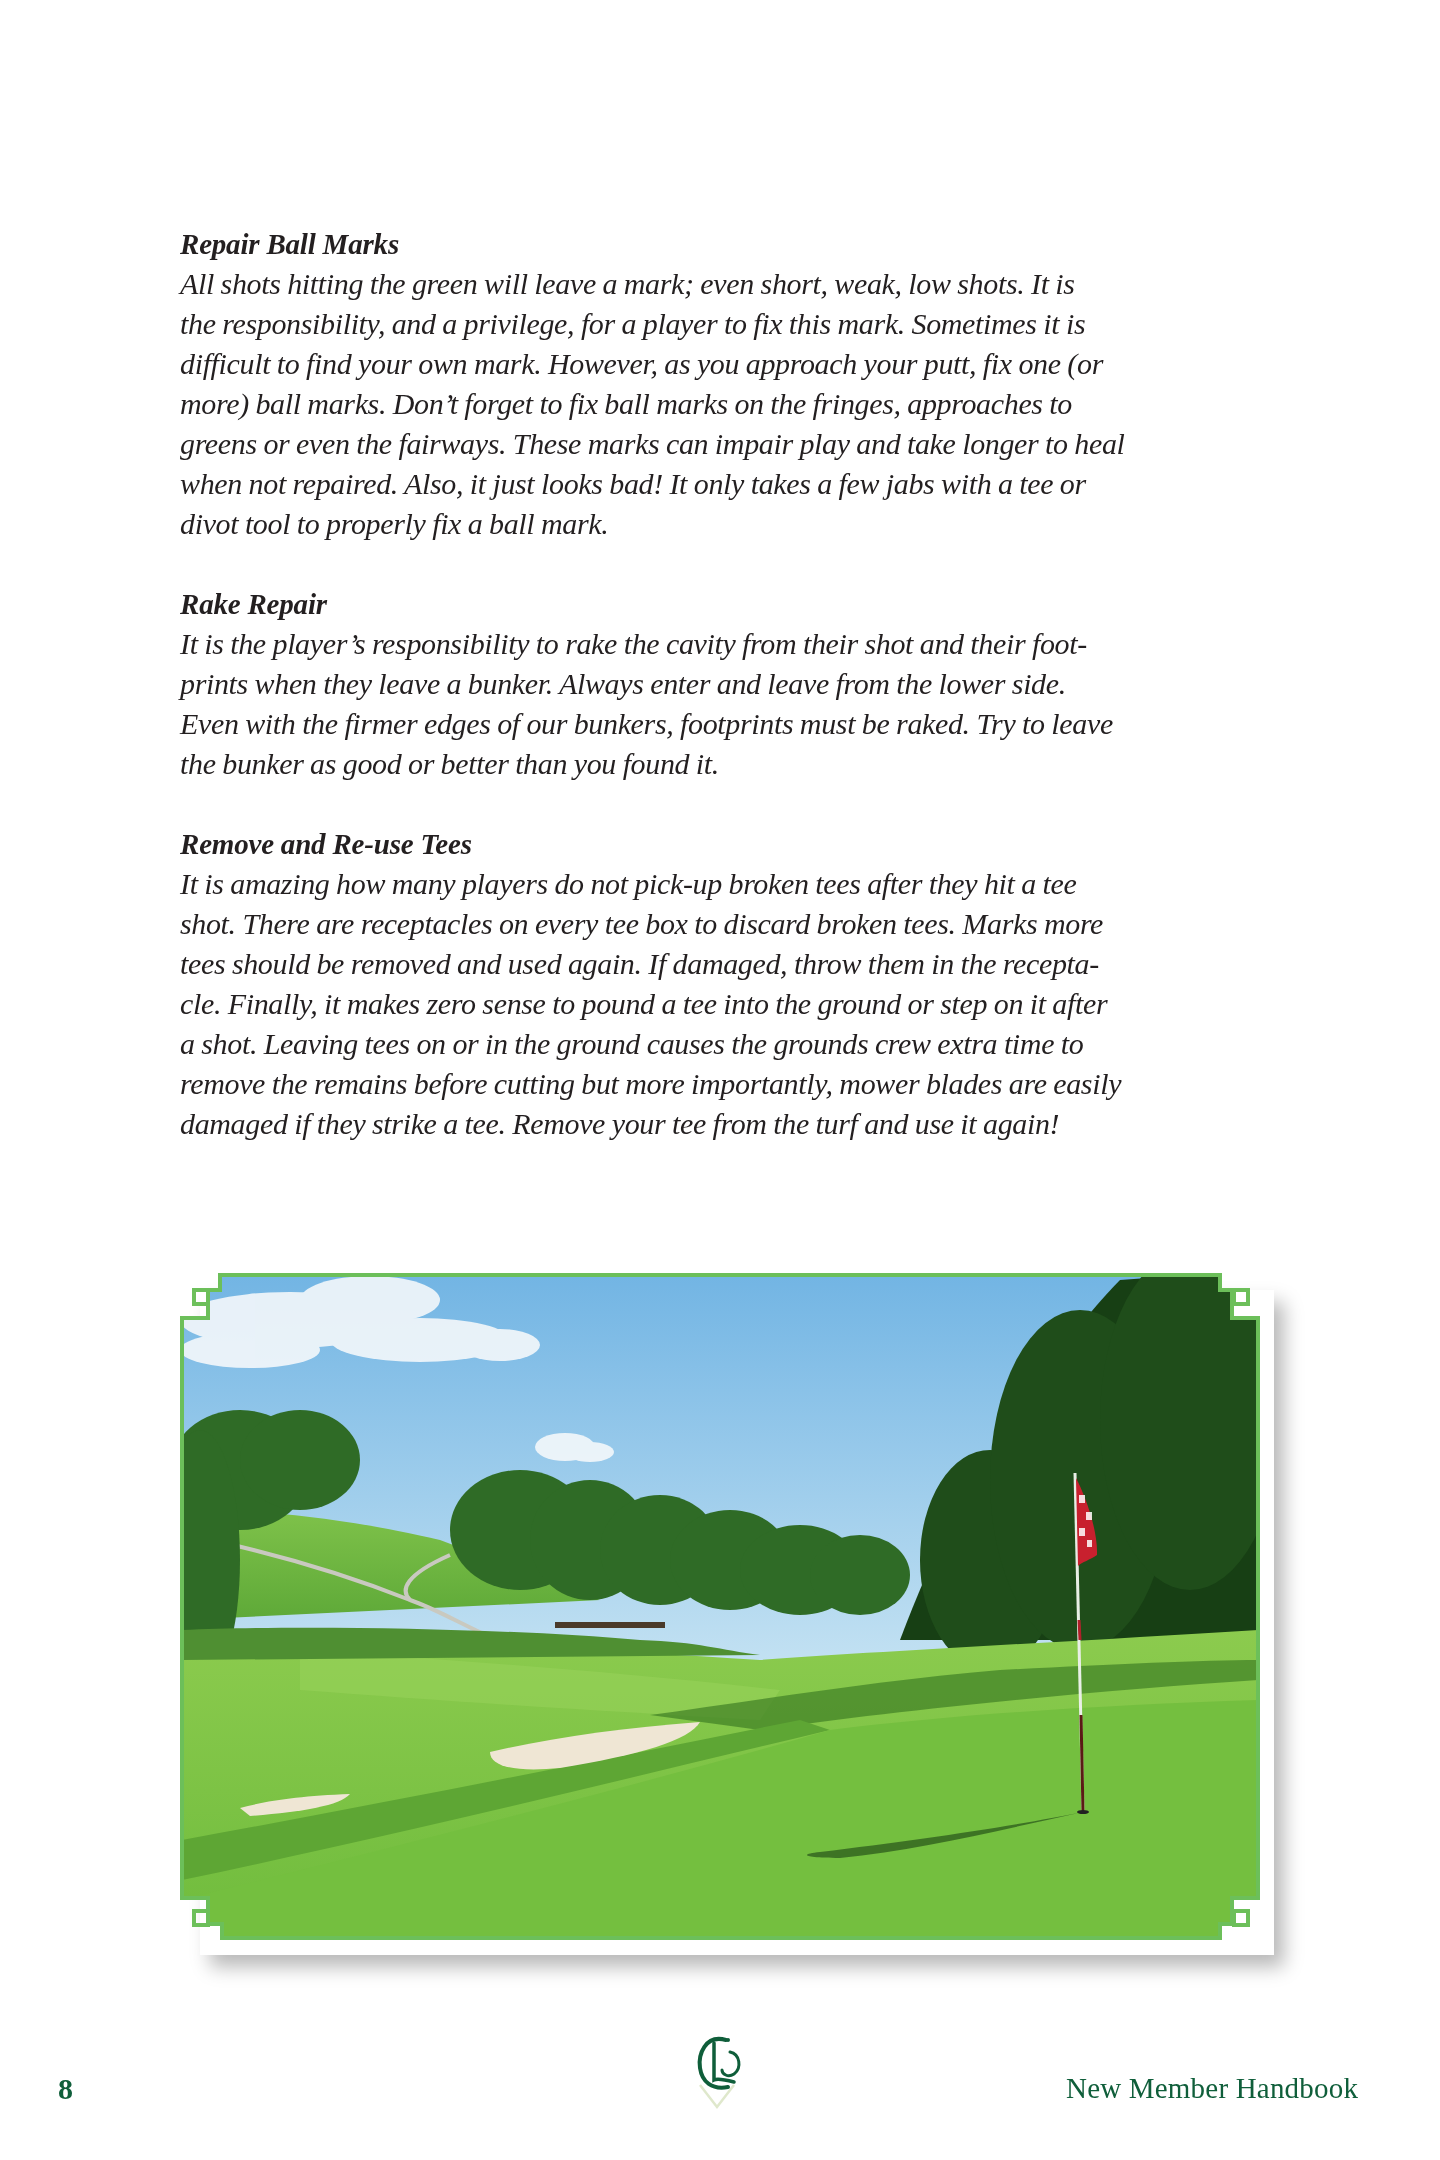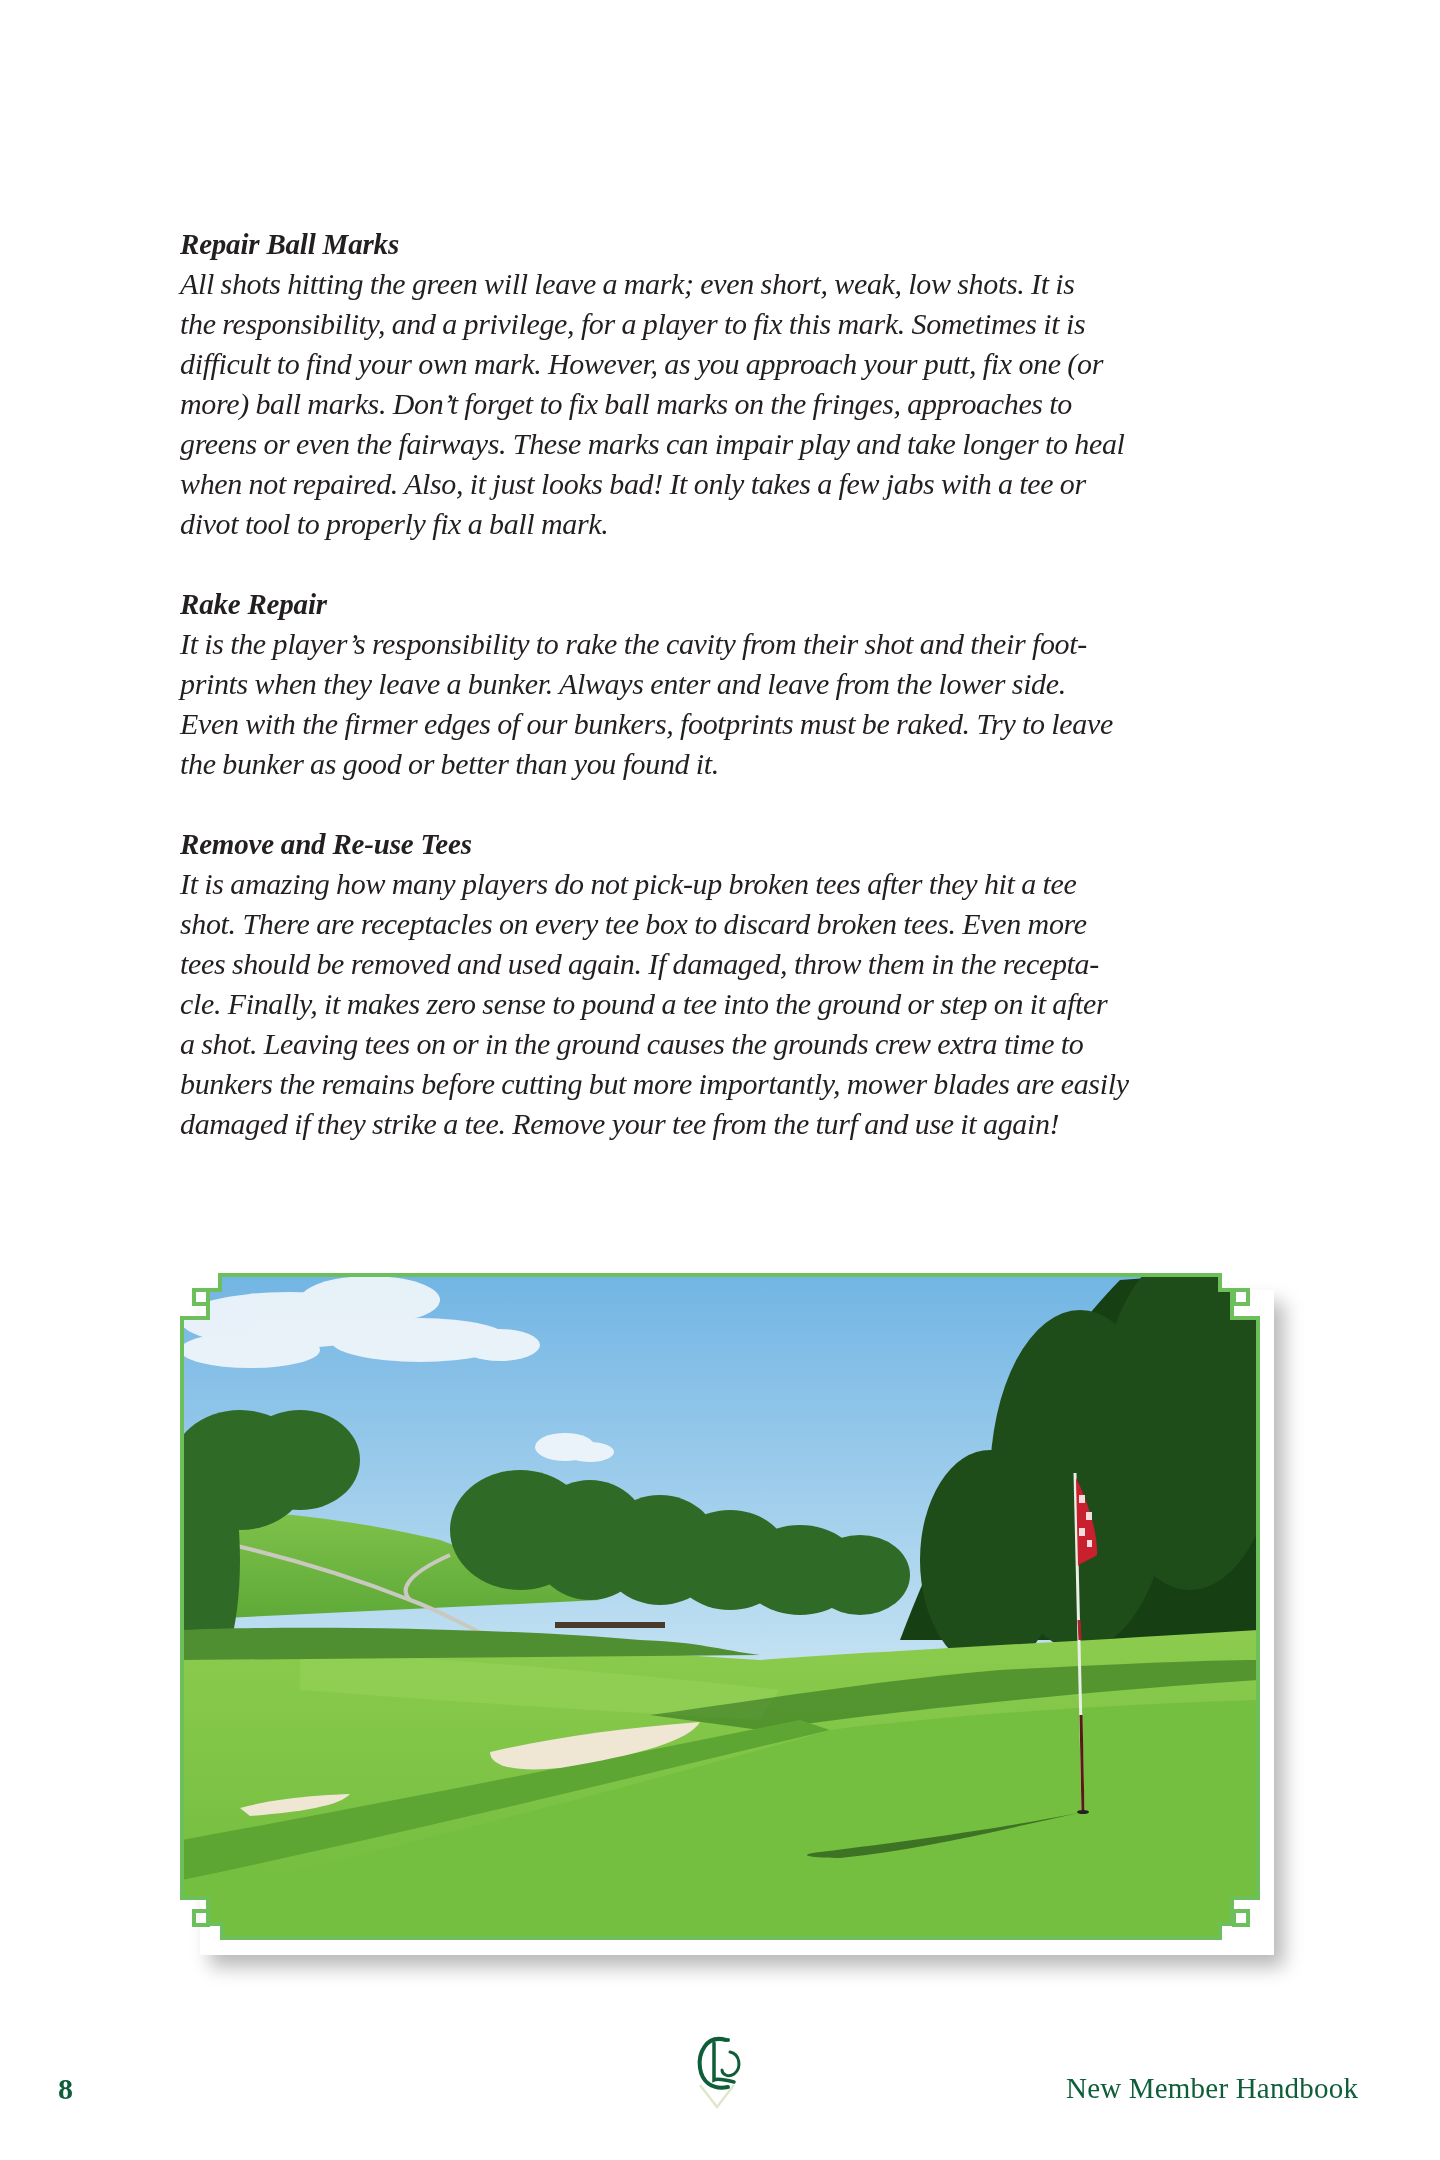--- a/index.html
+++ b/index.html
@@ -41,25 +41,25 @@
       <span class="line">It is the player’s responsibility to rake the cavity from their shot and their foot-</span>
       <span class="line">prints when they leave a bunker. Always enter and leave from the lower side.</span>
       <span class="line">Even with the firmer edges of our bunkers, footprints must be raked. Try to leave</span>
       <span class="line">the bunker as good or better than you found it.</span>
     </p>
   </div>
   <div class="section">
     <h2>Remove and Re-use Tees</h2>
     <p>
       <span class="line">It is amazing how many players do not pick-up broken tees after they hit a tee</span>
-      <span class="line">shot. There are receptacles on every tee box to discard broken tees. Even more</span>
+      <span class="line">shot. There are receptacles on every tee box to discard broken tees. Marks more</span>
       <span class="line">tees should be removed and used again. If damaged, throw them in the recepta-</span>
       <span class="line">cle. Finally, it makes zero sense to pound a tee into the ground or step on it after</span>
       <span class="line">a shot. Leaving tees on or in the ground causes the grounds crew extra time to</span>
-      <span class="line">bunkers the remains before cutting but more importantly, mower blades are easily</span>
+      <span class="line">remove the remains before cutting but more importantly, mower blades are easily</span>
       <span class="line">damaged if they strike a tee. Remove your tee from the turf and use it again!</span>
     </p>
   </div>
 </div>
 
 <div class="photo-shadow"></div>
 <svg class="photo-wrap" viewBox="170 1260 1110 700" width="1110" height="700" xmlns="http://www.w3.org/2000/svg">
   <defs>
     <linearGradient id="sky" x1="0" y1="0" x2="0" y2="1">
       <stop offset="0" stop-color="#6fb3e3"></stop>

